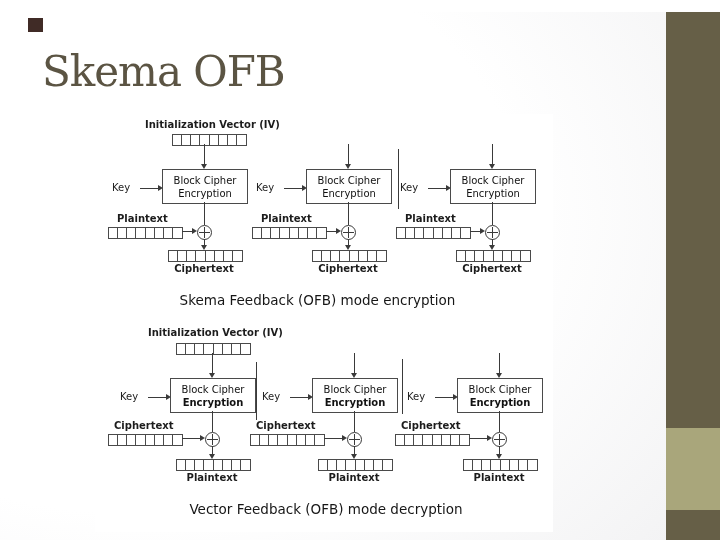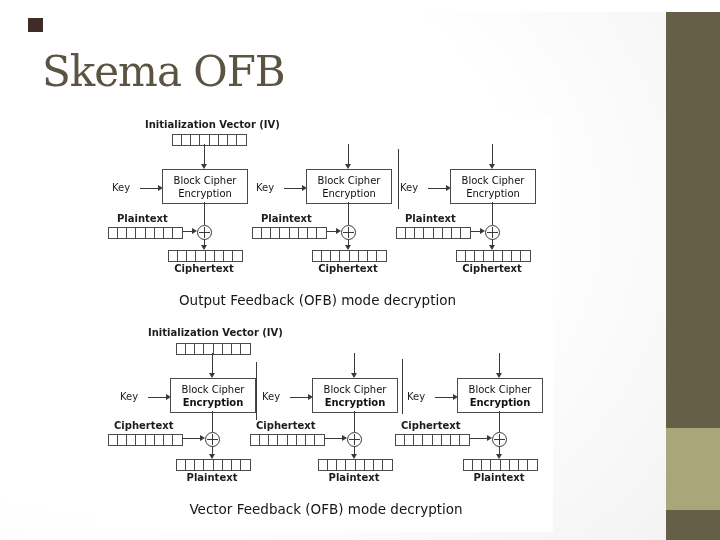--- a/index.html
+++ b/index.html
@@ -167,21 +167,21 @@
         <i></i>
         <i></i>
         <i></i>
         <i></i>
         <i></i>
         <i></i>
         <i></i>
       </div>
     <div class="lbl ctr" style="left:442px;top:251px;width:100px;">Ciphertext</div>
 
-    <div class="caption" style="left:160px;top:280px;width:315px;">Output Feedback (OFB) mode decryption</div>
+    <div class="caption" style="left:160px;top:280px;width:315px;">Skema Feedback (OFB) mode encryption</div>
   </div>
 
   <div>
     <div class="lbl" style="left:148px;top:315px;">Initialization Vector (IV)</div>
     <div class="cells" style="left:176px;top:331px;">
         <i></i>
         <i></i>
         <i></i>
         <i></i>
         <i></i>

